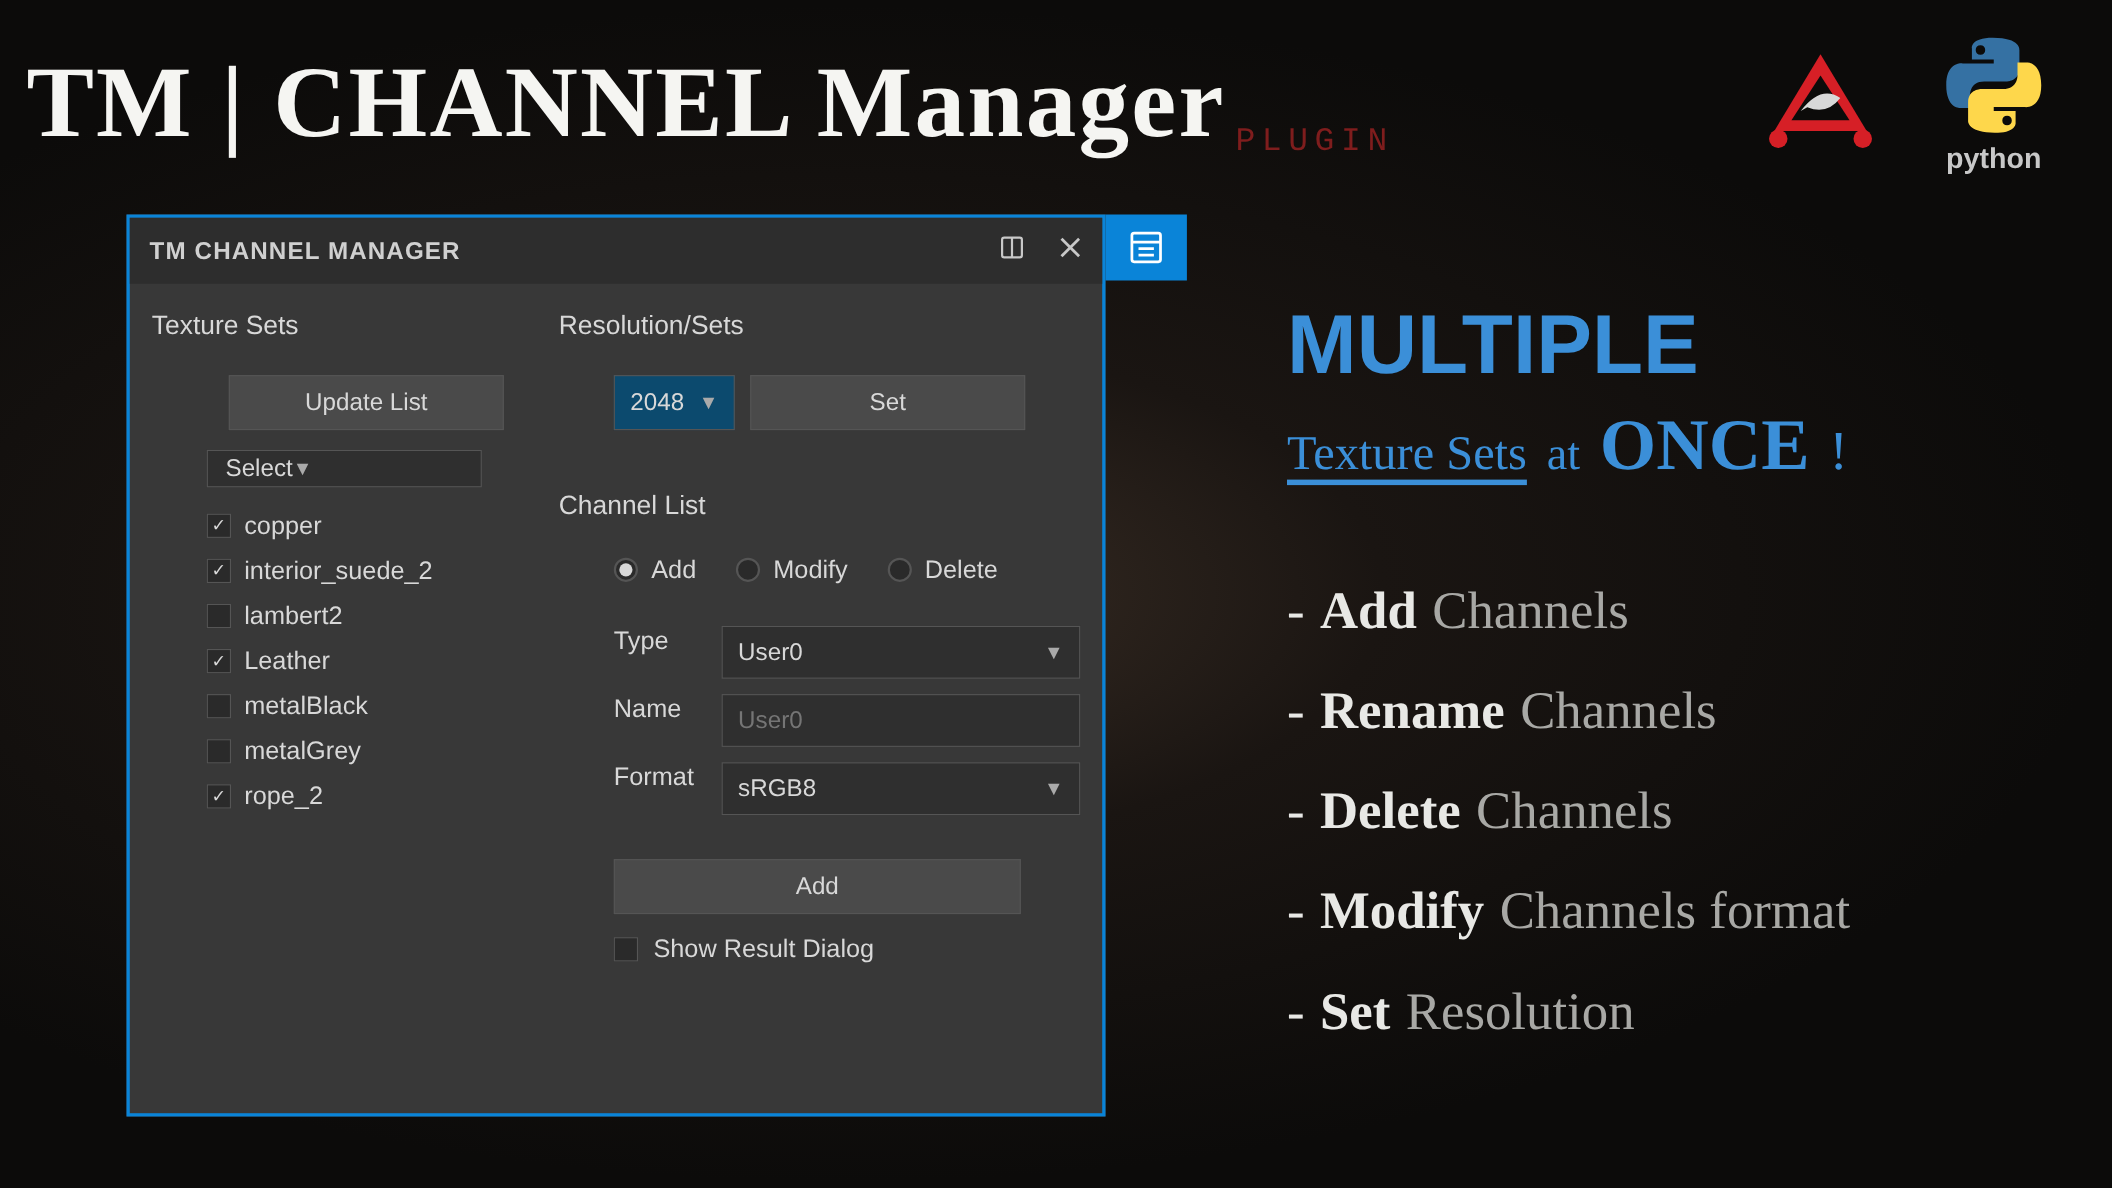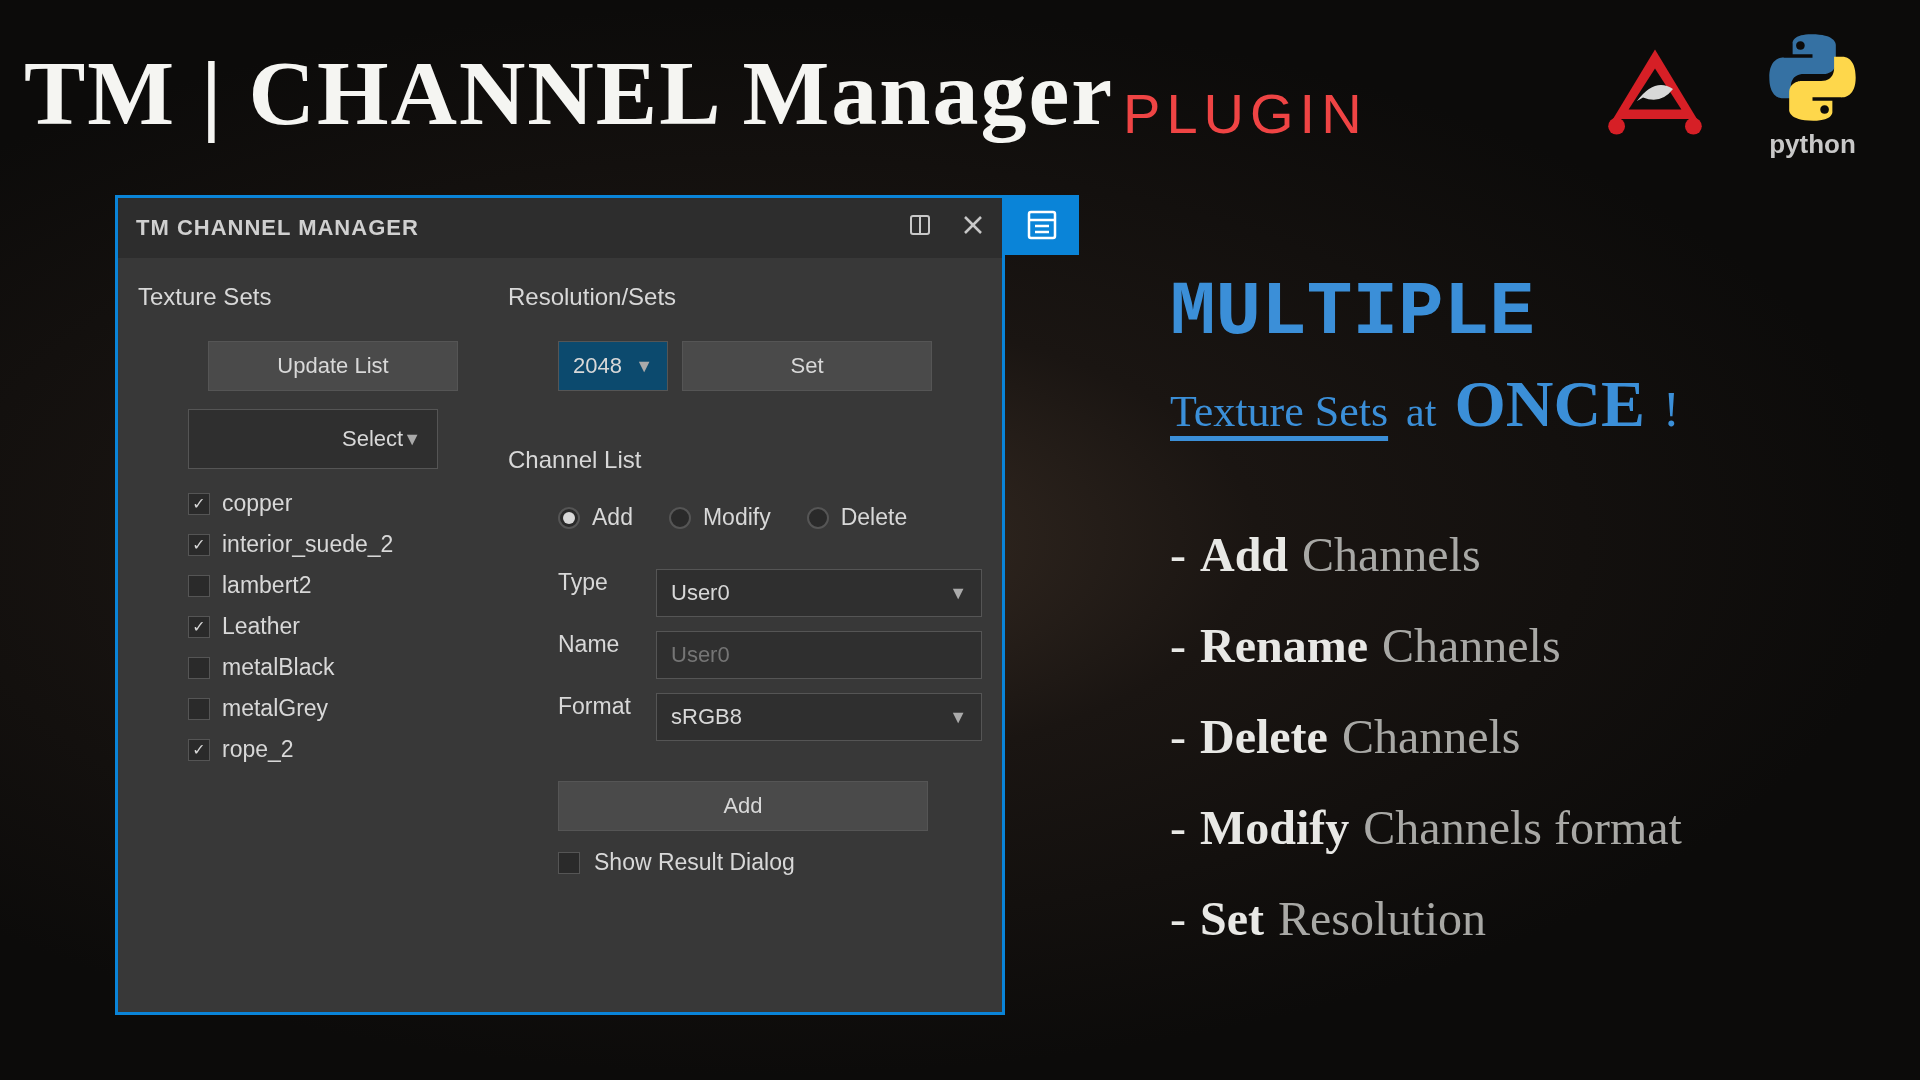--- a/index.html
+++ b/index.html
@@ -20,23 +20,23 @@
   gap: 9px;
 }
 .title-main {
   font-family: 'Comic Sans MS', cursive;
   color: #f5f5f2;
   font-size: 92px;
   font-weight: bold;
   letter-spacing: 2px;
 }
 .title-plugin {
-  font-family: Liberation Sans, sans-serif;
-  color: #ef4444;
-  font-size: 56px;
+  font-family: Liberation Mono, monospace;
+  color: #7f1d1d;
+  font-size: 30px;
   letter-spacing: 6px;
 }
 .logos {
   position: absolute;
   top: 30px;
   right: 60px;
   display: flex;
   align-items: center;
   gap: 50px;
 }
@@ -117,24 +117,24 @@
   display: flex;
   align-items: center;
   justify-content: center;
   cursor: pointer;
 }
 .btn-update { width: 250px; margin-left: 70px; margin-bottom: 18px; }
 .select-box {
   background: #2f2f2f;
   color: #d8d8d8;
   border: 1px solid #555;
-  height: 60px;
-  display: flex;
-  align-items: center;
-  justify-content: flex-end;
+  height: 34px;
+  display: flex;
+  align-items: center;
+  justify-content: flex-start;
   padding: 0 16px;
   font-size: 22px;
   cursor: pointer;
 }
 .select-main { width: 250px; margin-left: 50px; margin-bottom: 14px; }
 .chev { font-size: 18px; color: #aaa; }
 .check-list {
   margin-left: 50px;
 }
 .check-item {
@@ -210,21 +210,21 @@
 }
 .btn-add { width: 370px; margin-left: 50px; margin-top: 40px; margin-bottom: 18px; }
 .show-row { display: flex; align-items: center; gap: 14px; margin-left: 50px; }
 .sidebar-text {
   position: absolute;
   top: 270px;
   left: 1170px;
   width: 700px;
 }
 .st-heading {
-  font-family: Liberation Mono, monospace;
+  font-family: Liberation Sans, sans-serif;
   color: #3b8fd8;
   font-size: 76px;
   font-weight: bold;
 }
 .st-line2 {
   display: flex;
   align-items: baseline;
   gap: 18px;
   margin-top: 10px;
 }

